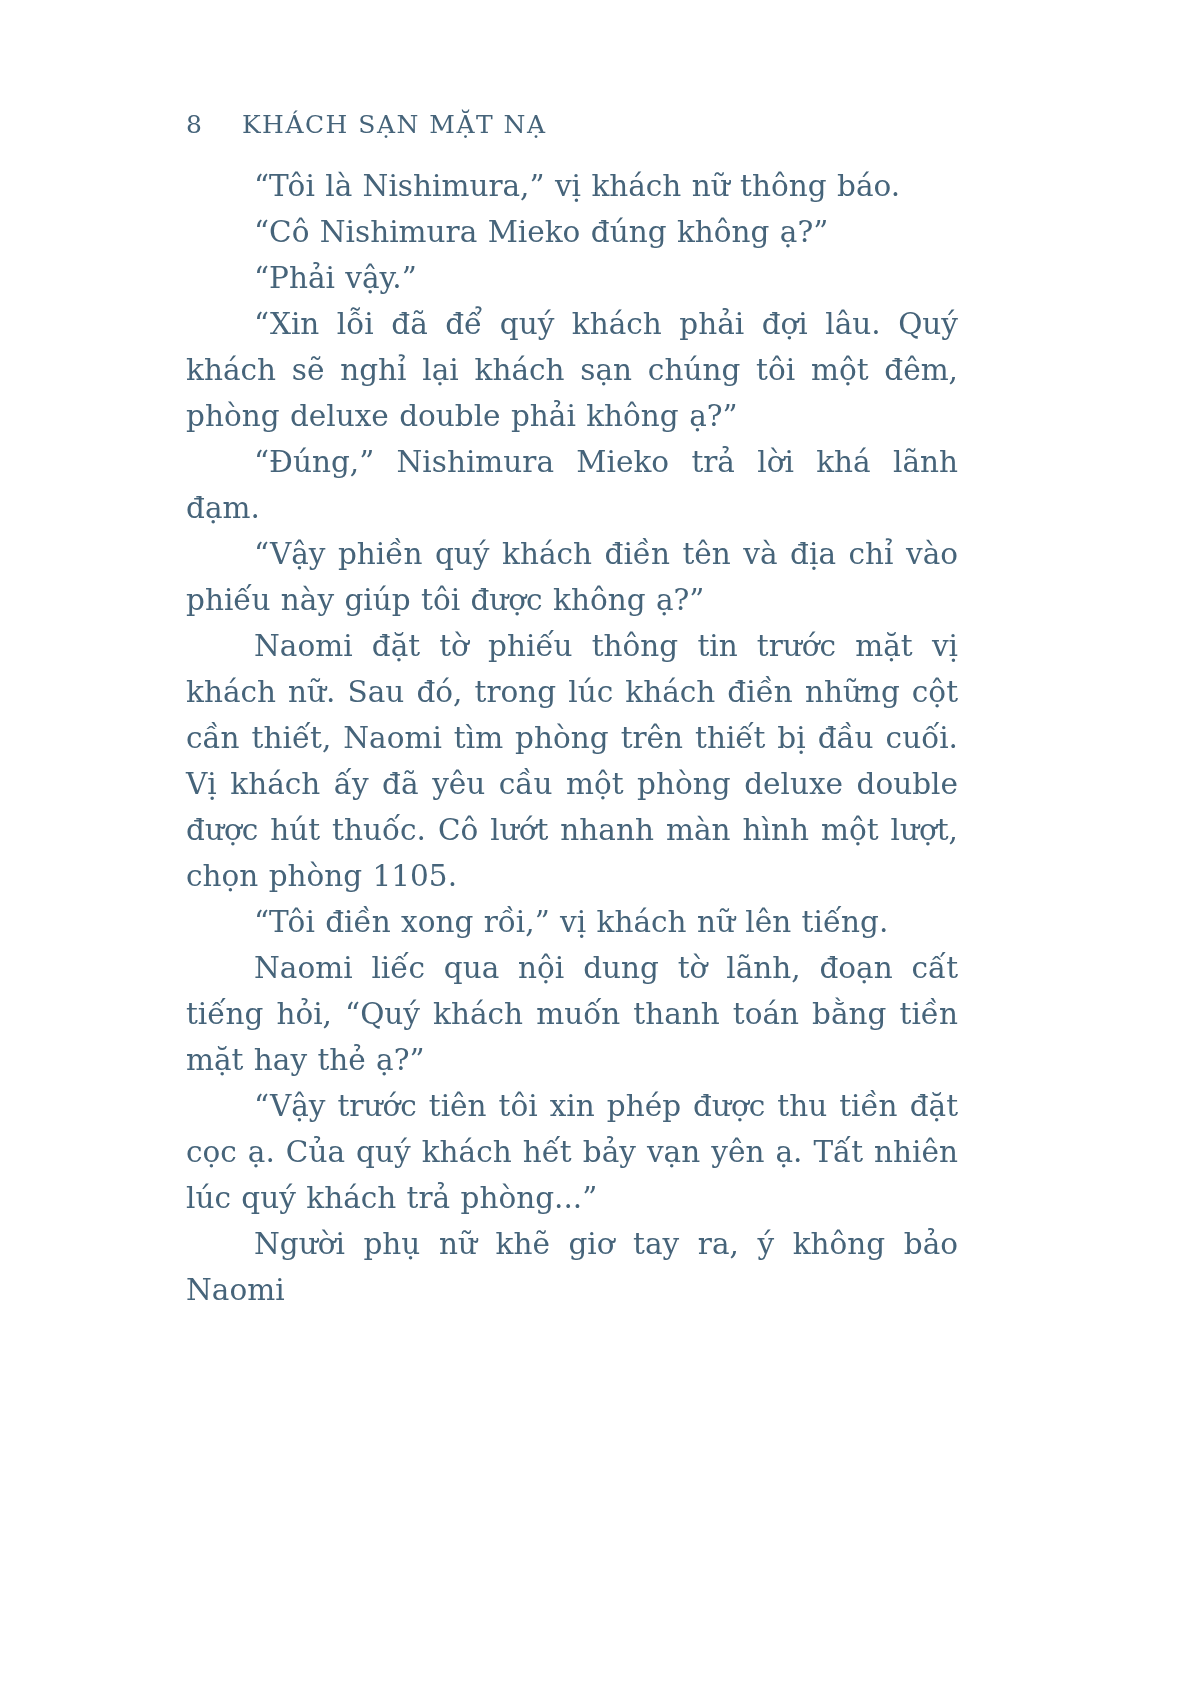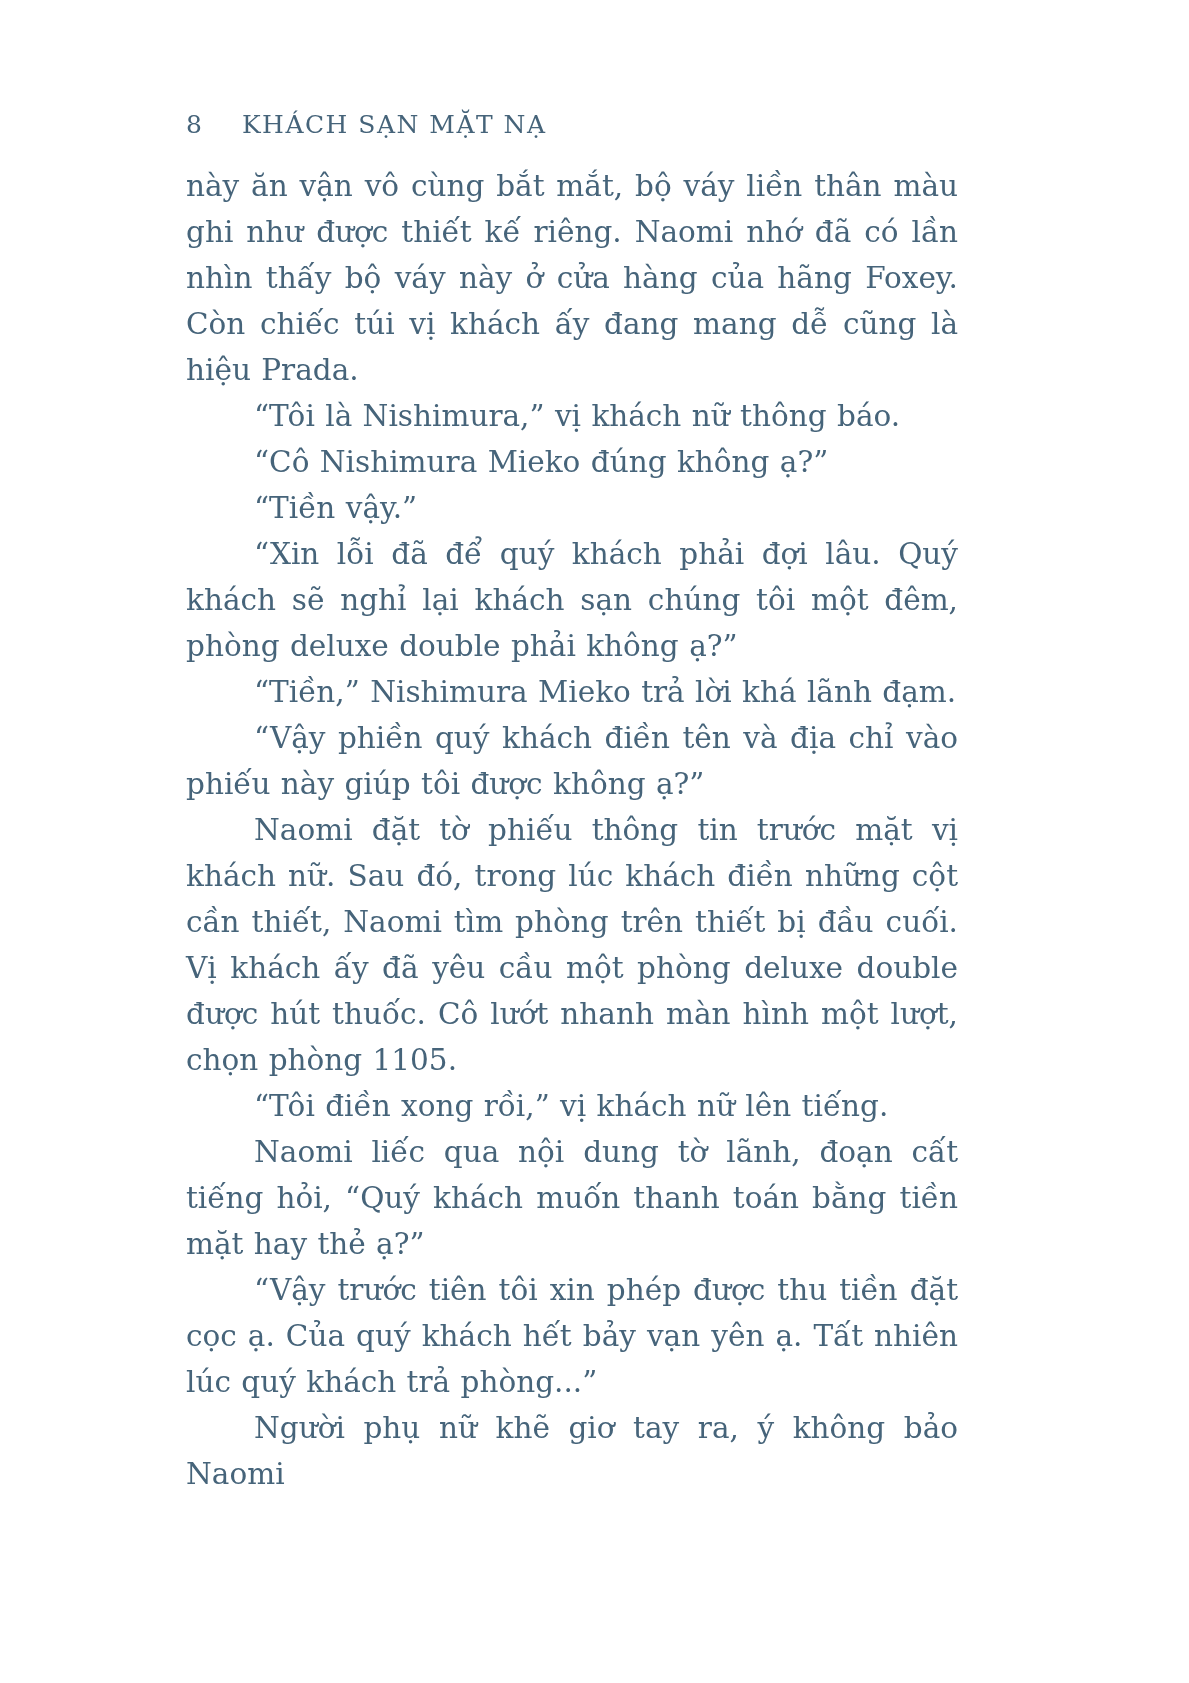--- a/index.html
+++ b/index.html
@@ -55,26 +55,25 @@
 </head>
 <body>
 
 <div class="page">
   <div class="content">
     <div class="page-header">
       <span class="page-num">8</span>
       <span class="header-title">KHÁCH SẠN MẶT NẠ</span>
     </div>
     <div class="body-text" id="paragraphs">
-        <p class="">này ăn vận vô cùng bắt mắt, bộ váy liền thân màu ghi như được thiết kế riêng. Naomi nhớ đã có lần nhìn thấy bộ váy này ở cửa hàng của hãng Foxey. Còn chiếc túi vị khách ấy đang mang dễ cũng là hiệu Prada.</p>
         <p class="indent">“Tôi là Nishimura,” vị khách nữ thông báo.</p>
         <p class="indent">“Cô Nishimura Mieko đúng không ạ?”</p>
-        <p class="indent">“Tiền vậy.”</p>
+        <p class="indent">“Phải vậy.”</p>
         <p class="indent">“Xin lỗi đã để quý khách phải đợi lâu. Quý khách sẽ nghỉ lại khách sạn chúng tôi một đêm, phòng deluxe double phải không ạ?”</p>
-        <p class="indent">“Tiền,” Nishimura Mieko trả lời khá lãnh đạm.</p>
+        <p class="indent">“Đúng,” Nishimura Mieko trả lời khá lãnh đạm.</p>
         <p class="indent">“Vậy phiền quý khách điền tên và địa chỉ vào phiếu này giúp tôi được không ạ?”</p>
         <p class="indent">Naomi đặt tờ phiếu thông tin trước mặt vị khách nữ. Sau đó, trong lúc khách điền những cột cần thiết, Naomi tìm phòng trên thiết bị đầu cuối. Vị khách ấy đã yêu cầu một phòng deluxe double được hút thuốc. Cô lướt nhanh màn hình một lượt, chọn phòng 1105.</p>
         <p class="indent">“Tôi điền xong rồi,” vị khách nữ lên tiếng.</p>
         <p class="indent">Naomi liếc qua nội dung tờ lãnh, đoạn cất tiếng hỏi, “Quý khách muốn thanh toán bằng tiền mặt hay thẻ ạ?”</p>
         <p class="indent">“Vậy trước tiên tôi xin phép được thu tiền đặt cọc ạ. Của quý khách hết bảy vạn yên ạ. Tất nhiên lúc quý khách trả phòng...”</p>
         <p class="indent justify-last">Người phụ nữ khẽ giơ tay ra, ý không bảo Naomi</p>
       </div>
   </div>
 </div>
 

